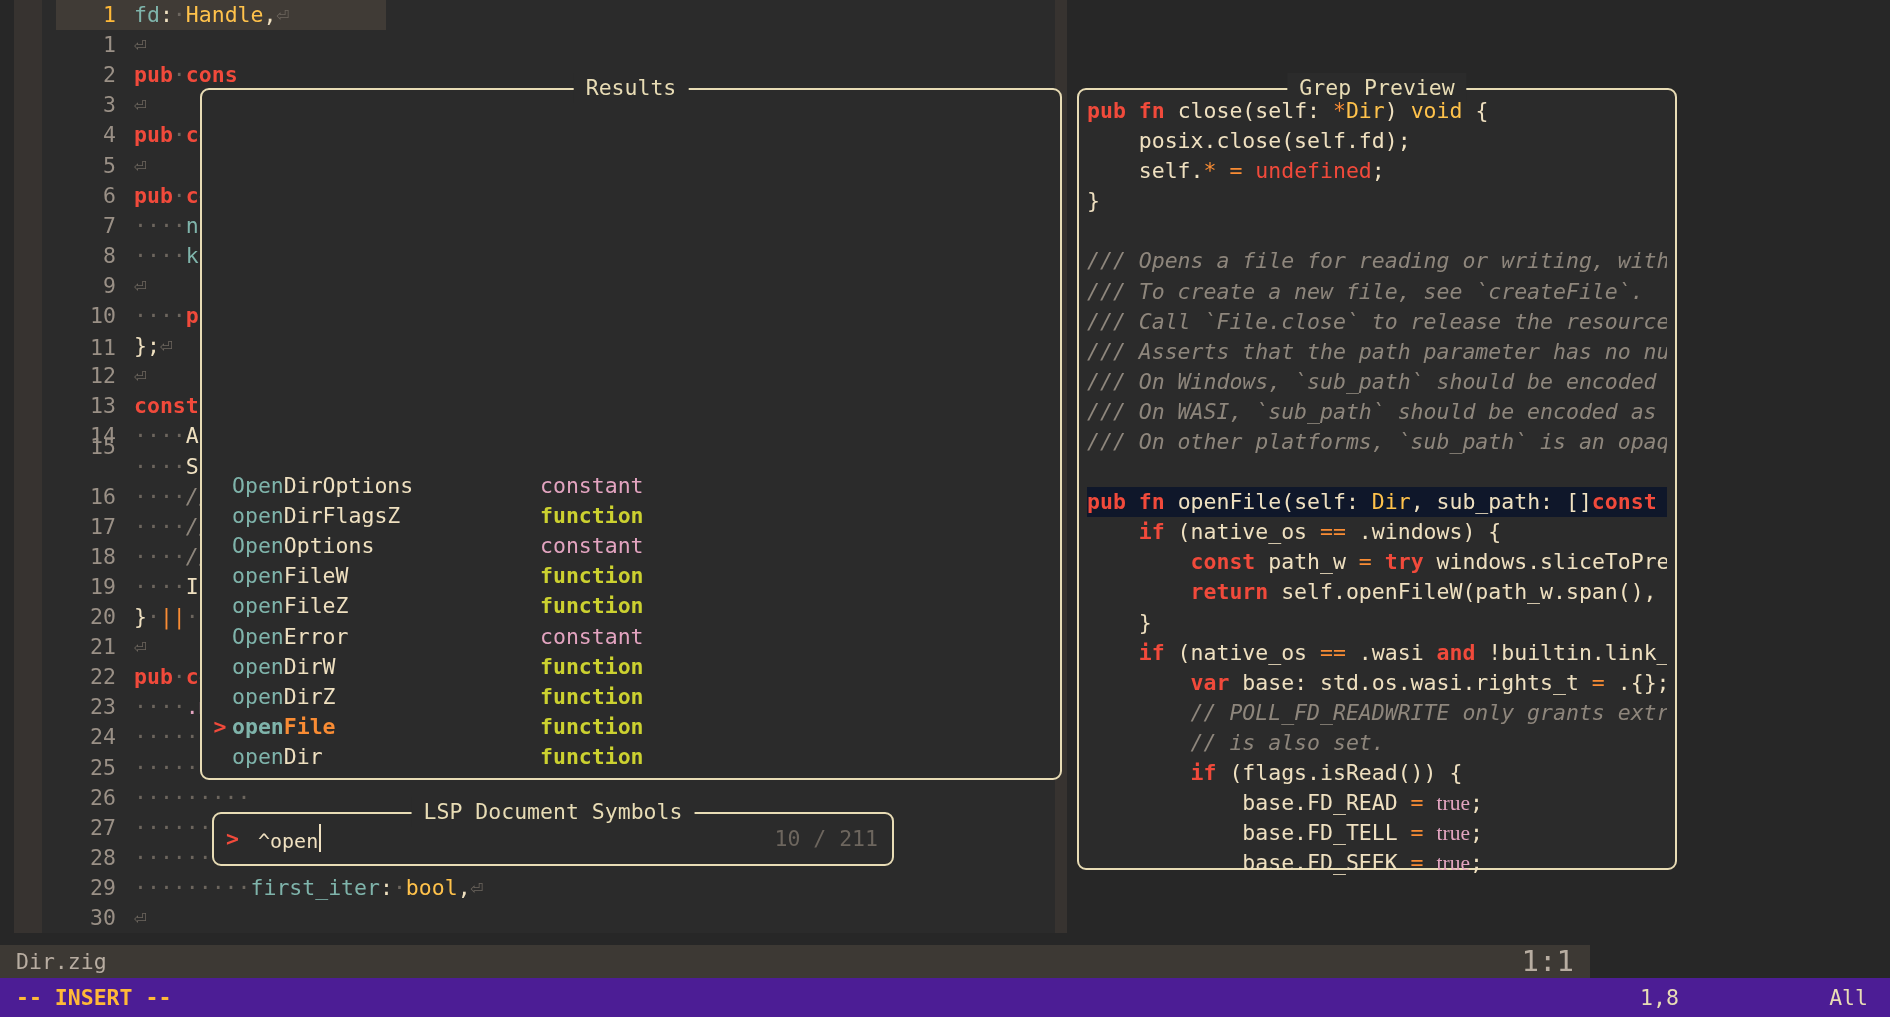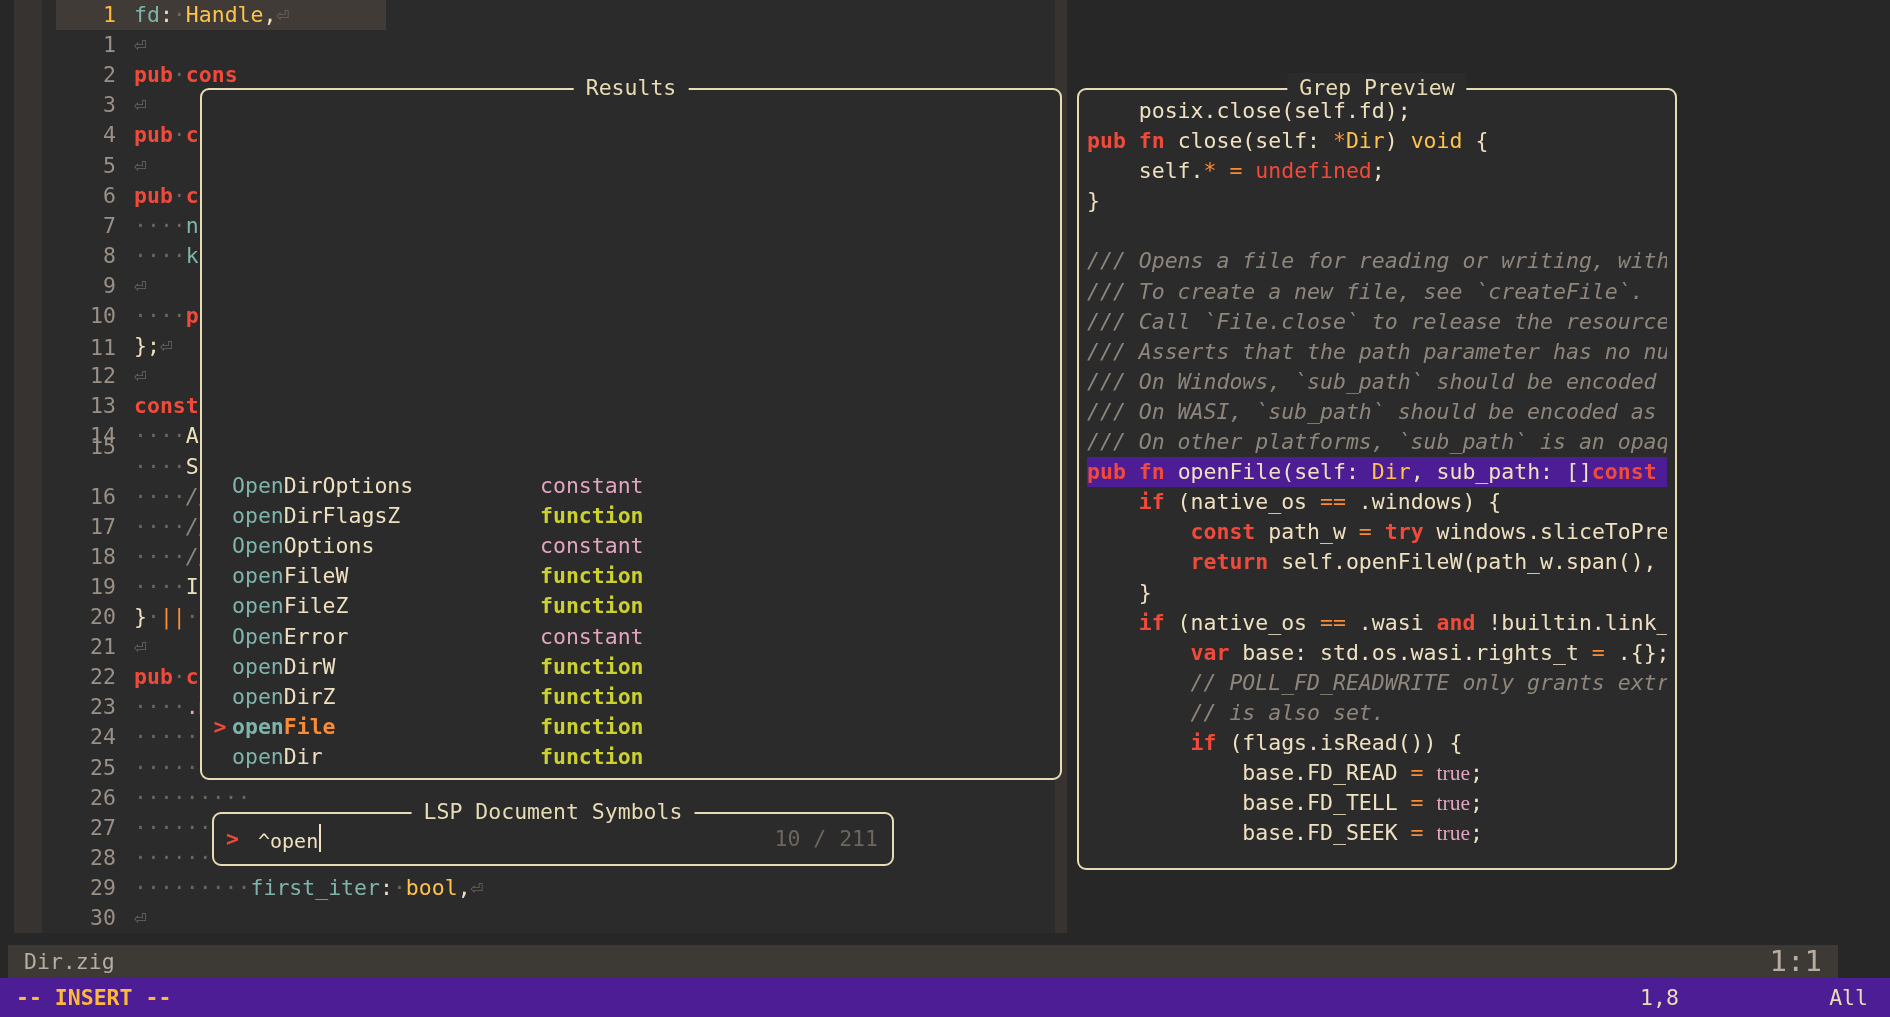--- a/index.html
+++ b/index.html
@@ -107,25 +107,25 @@
   }
   .prompt-count {
     position: absolute; right: 14px; top: 10px;
     color: #6d665e; font-size: 21.5px; line-height: 30px; white-space: pre;
   }
 
   
   #preview { left: 1077px; top: 88px; width: 600px; height: 782px; }
   .pv-lines { position: absolute; left: 8px; top: 6px; width: 580px; }
   .pvline { height: 30.1px; line-height: 30.1px; font-size: 21.5px; white-space: pre; overflow: hidden; }
-  .pvline.hl { background: #4c1d95; }
+  .pvline.hl { background: #0f172a; margin-top: 30px; }
 
   
   .statusline {
-    position: absolute; left: 8px; top: 945px; width: 1830px; height: 33px;
+    position: absolute; left: 0; top: 945px; width: 1590px; height: 33px;
     background: #3d3934;
   }
   .st-file {
     position: absolute; left: 16px; top: 0; line-height: 33px;
     color: #b8ada1; font-size: 21.5px;
   }
   .st-pos {
     position: absolute; right: 16px; top: 0; line-height: 33px;
     color: #b8ada1; font-size: 29px;
   }
@@ -243,22 +243,22 @@
   <div class="float" id="prompt">
     <div class="float-title">LSP Document Symbols</div>
     <div class="prompt-caret">&gt;</div>
     <div class="prompt-text"><span id="prompt-value">^open</span><span class="prompt-cursor" style="position:relative;display:inline-block;vertical-align:-4px;margin-left:1px;"></span></div>
     <div class="prompt-count">10 / 211</div>
   </div>
 
   <div class="float" id="preview">
     <div class="float-title">Grep Preview</div>
     <div class="pv-lines" id="pv-lines">
+        <div class="pvline"><span class="c-kw">pub</span><span class="c-ws"> </span><span class="c-kw">fn</span><span class="c-txt"> close(</span><span class="c-txt">self</span><span class="c-txt">: </span><span class="c-op">*</span><span class="c-type">Dir</span><span class="c-txt">) </span><span class="c-type">void</span><span class="c-txt"> {</span></div>
         <div class="pvline"><span class="c-txt">    posix.close(self.fd);</span></div>
-        <div class="pvline"><span class="c-kw">pub</span><span class="c-ws"> </span><span class="c-kw">fn</span><span class="c-txt"> close(</span><span class="c-txt">self</span><span class="c-txt">: </span><span class="c-op">*</span><span class="c-type">Dir</span><span class="c-txt">) </span><span class="c-type">void</span><span class="c-txt"> {</span></div>
         <div class="pvline"><span class="c-txt">    self.</span><span class="c-op">*</span><span class="c-txt"> </span><span class="c-op">=</span><span class="c-txt"> </span><span class="c-kw2">undefined</span><span class="c-txt">;</span></div>
         <div class="pvline"><span class="c-txt">}</span></div>
         <div class="pvline">&nbsp;</div>
         <div class="pvline"><span class="c-com">/// Opens a file for reading or writing, without</span></div>
         <div class="pvline"><span class="c-com">/// To create a new file, see `createFile`.</span></div>
         <div class="pvline"><span class="c-com">/// Call `File.close` to release the resource.</span></div>
         <div class="pvline"><span class="c-com">/// Asserts that the path parameter has no null b</span></div>
         <div class="pvline"><span class="c-com">/// On Windows, `sub_path` should be encoded as [</span></div>
         <div class="pvline"><span class="c-com">/// On WASI, `sub_path` should be encoded as vali</span></div>
         <div class="pvline"><span class="c-com">/// On other platforms, `sub_path` is an opaque s</span></div>

